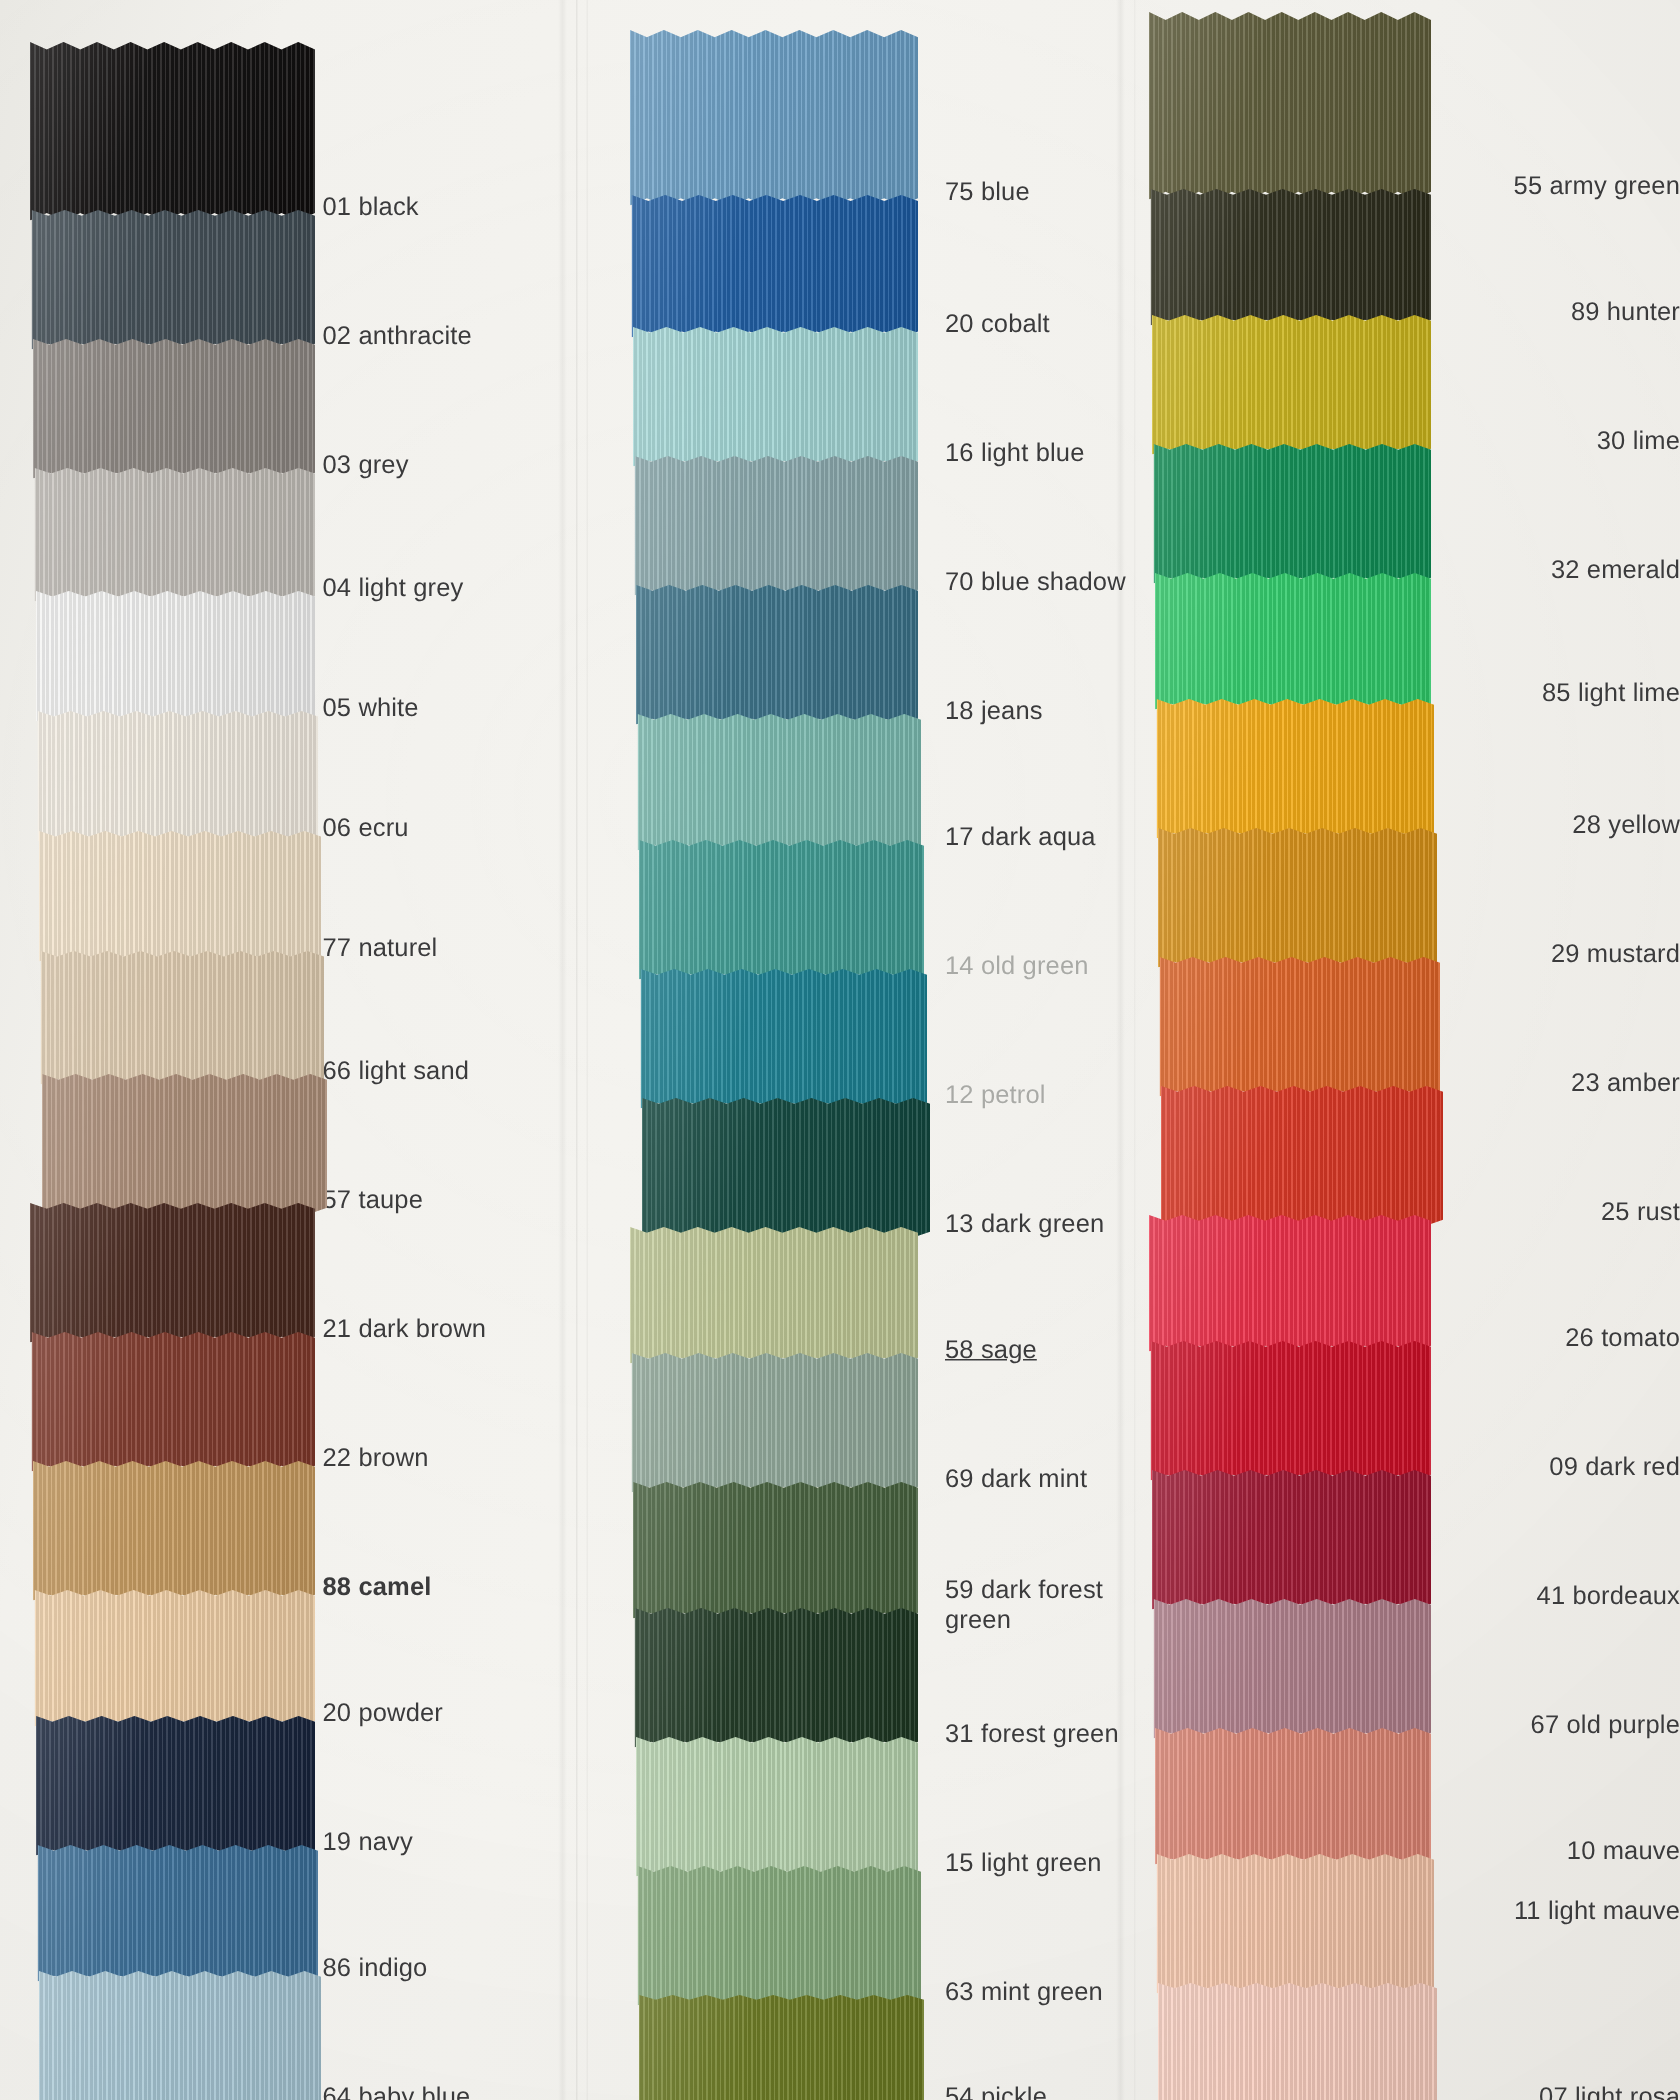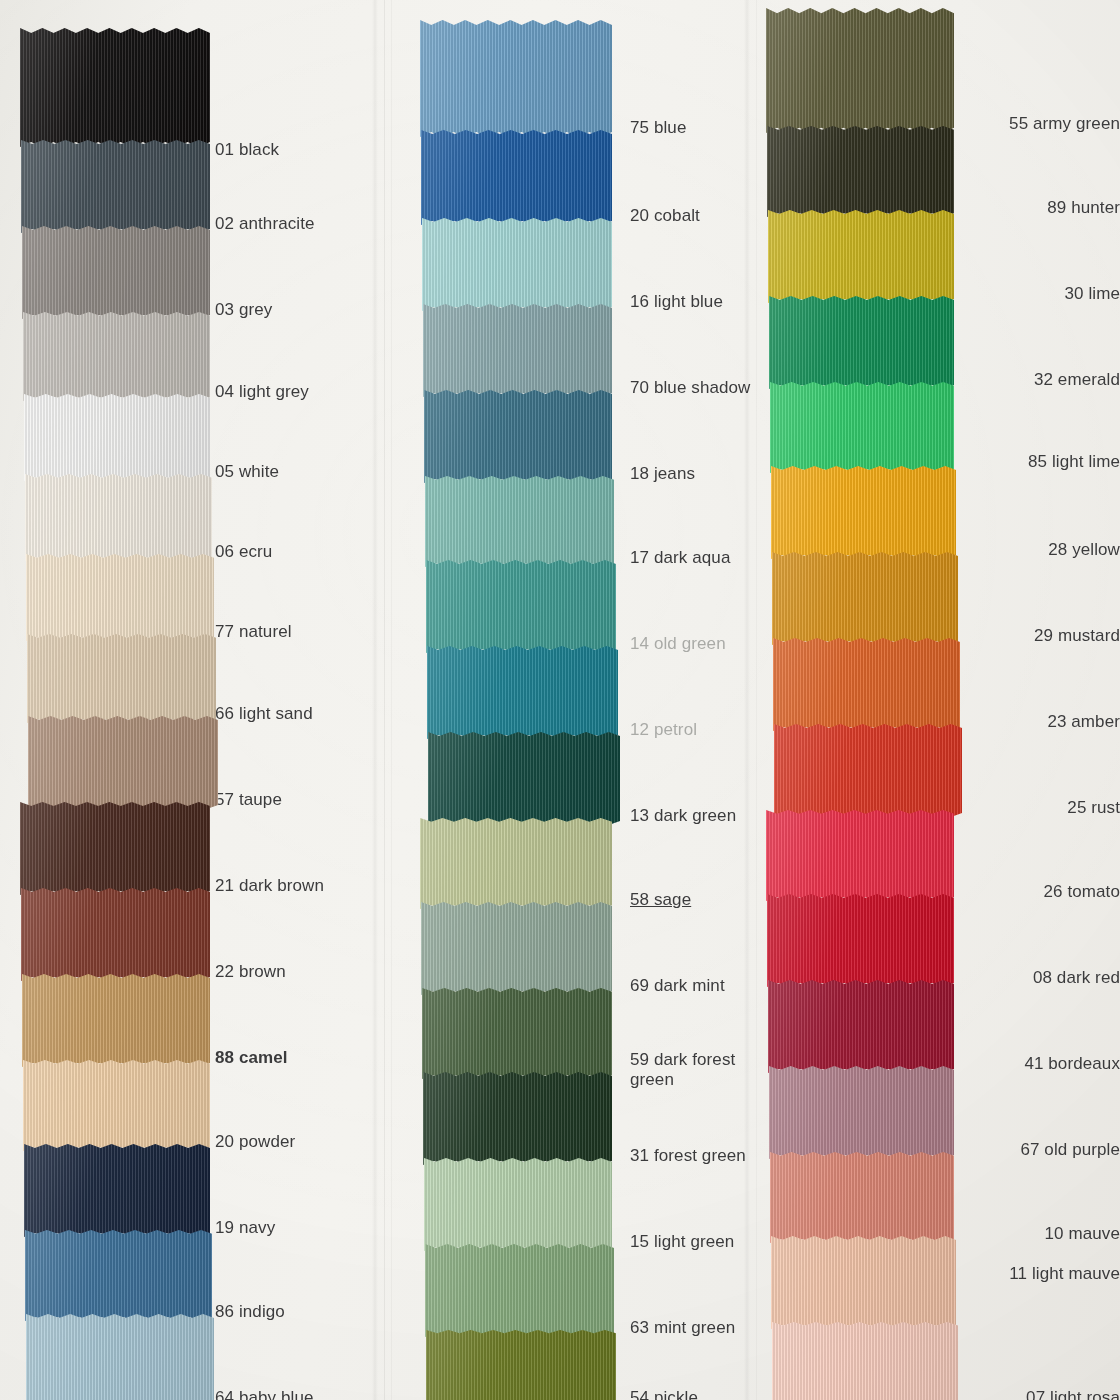--- a/index.html
+++ b/index.html
@@ -130,21 +130,21 @@
           <div class="face"></div>
         </div>
         <div class="swatch" style="position: absolute; left: 0px; top: 1230px; height: 91px; background: rgb(58, 111, 153); margin-left: 1px; width: calc(100% + 1px); clip-path: polygon(0% 0%, 5.88% 4.2%, 11.76% 0%, 17.65% 4.2%, 23.53% 0%, 29.41% 4.2%, 35.29% 0%, 41.18% 4.2%, 47.06% 0%, 52.94% 4.2%, 58.82% 0%, 64.71% 4.2%, 70.59% 0%, 76.47% 4.2%, 82.35% 0%, 88.24% 4.2%, 94.12% 0%, 100% 4.2%, 100% 95.8%, 100% 95.8%, 94.12% 100%, 88.24% 95.8%, 82.35% 100%, 76.47% 95.8%, 70.59% 100%, 64.71% 95.8%, 58.82% 100%, 52.94% 95.8%, 47.06% 100%, 41.18% 95.8%, 35.29% 100%, 29.41% 95.8%, 23.53% 100%, 17.65% 95.8%, 11.76% 100%, 5.88% 95.8%, 0% 100%); z-index: 15;">
           <div class="face"></div>
         </div>
         <div class="swatch" style="position: absolute; left: 0px; top: 1314px; height: 93px; background: rgb(166, 198, 212); margin-left: 2px; width: calc(100% + 2px); clip-path: polygon(0% 0%, 5.88% 4.2%, 11.76% 0%, 17.65% 4.2%, 23.53% 0%, 29.41% 4.2%, 35.29% 0%, 41.18% 4.2%, 47.06% 0%, 52.94% 4.2%, 58.82% 0%, 64.71% 4.2%, 70.59% 0%, 76.47% 4.2%, 82.35% 0%, 88.24% 4.2%, 94.12% 0%, 100% 4.2%, 100% 95.8%, 100% 95.8%, 94.12% 100%, 88.24% 95.8%, 82.35% 100%, 76.47% 95.8%, 70.59% 100%, 64.71% 95.8%, 58.82% 100%, 52.94% 95.8%, 47.06% 100%, 41.18% 95.8%, 35.29% 100%, 29.41% 95.8%, 23.53% 100%, 17.65% 95.8%, 11.76% 100%, 5.88% 95.8%, 0% 100%); z-index: 16;">
           <div class="face"></div>
         </div>
       </div>
     <div class="labels">
-        <div class="label" style="top: 140px; text-align: right;">01 black</div>
+        <div class="label" style="top: 128px; text-align: right;">01 black</div>
         <div class="label" style="top: 214px;">02 anthracite</div>
         <div class="label" style="top: 300px;">03 grey</div>
         <div class="label" style="top: 382px;">04 light grey</div>
         <div class="label" style="top: 462px;">05 white</div>
         <div class="label" style="top: 542px;">06 ecru</div>
         <div class="label" style="top: 622px;">77 naturel</div>
         <div class="label" style="top: 704px;">66 light sand</div>
         <div class="label" style="top: 790px;">57 taupe</div>
         <div class="label" style="top: 876px;">21 dark brown</div>
         <div class="label" style="top: 962px;">22 brown</div>
@@ -283,21 +283,21 @@
         <div class="label right" style="top: 114px;">55 army green</div>
         <div class="label right" style="top: 198px;">89 hunter</div>
         <div class="label right" style="top: 284px;">30 lime</div>
         <div class="label right" style="top: 370px;">32 emerald</div>
         <div class="label right" style="top: 452px;">85 light lime</div>
         <div class="label right" style="top: 540px;">28 yellow</div>
         <div class="label right" style="top: 626px;">29 mustard</div>
         <div class="label right" style="top: 712px; margin-left: 48px;">23 amber</div>
         <div class="label right" style="top: 798px;">25 rust</div>
         <div class="label right" style="top: 882px;">26 tomato</div>
-        <div class="label right" style="top: 968px;">08 dark red</div>
+        <div class="label right" style="top: 968px;">09 dark red</div>
         <div class="label right" style="top: 1054px;">41 bordeaux</div>
         <div class="label right" style="top: 1140px;">67 old purple</div>
         <div class="label right" style="top: 1224px;">10 mauve</div>
         <div class="label right" style="top: 1264px;">11 light mauve</div>
         <div class="label right" style="top: 1388px;">07 light rosa</div>
       </div>
   </div>
 
   <div id="vignette"></div>
 </div>

